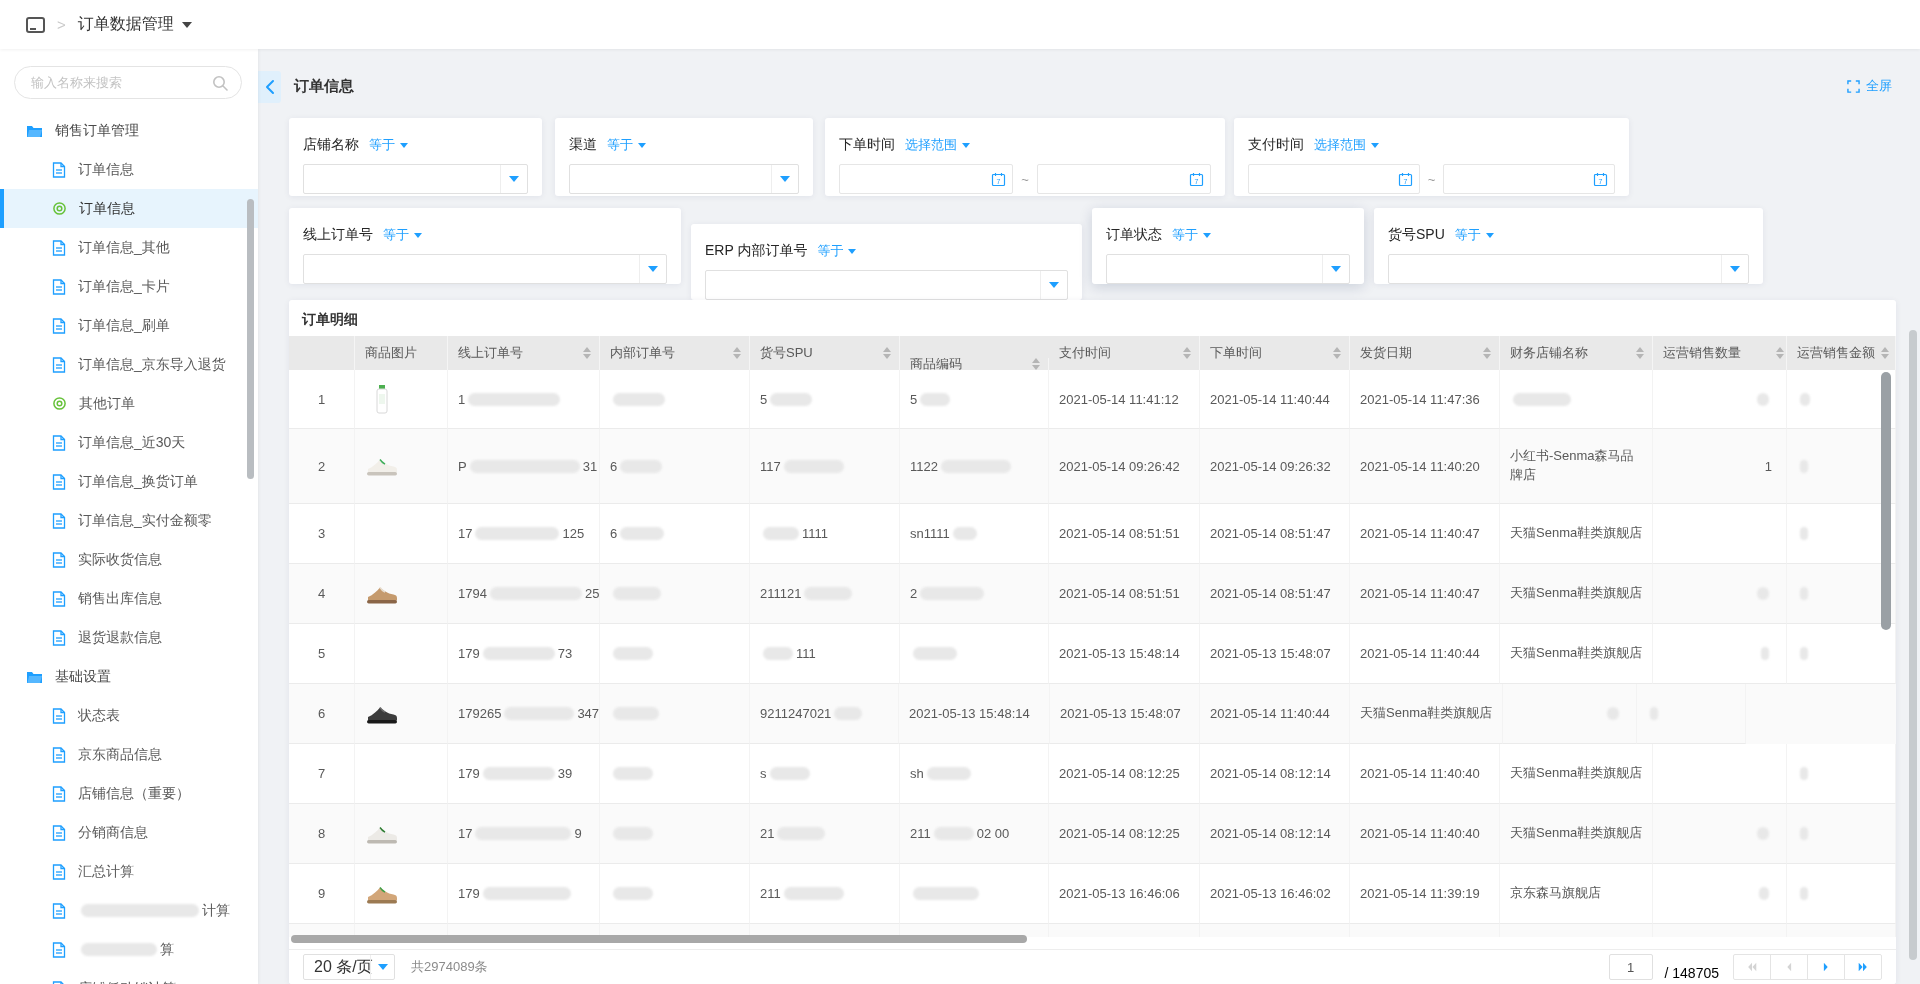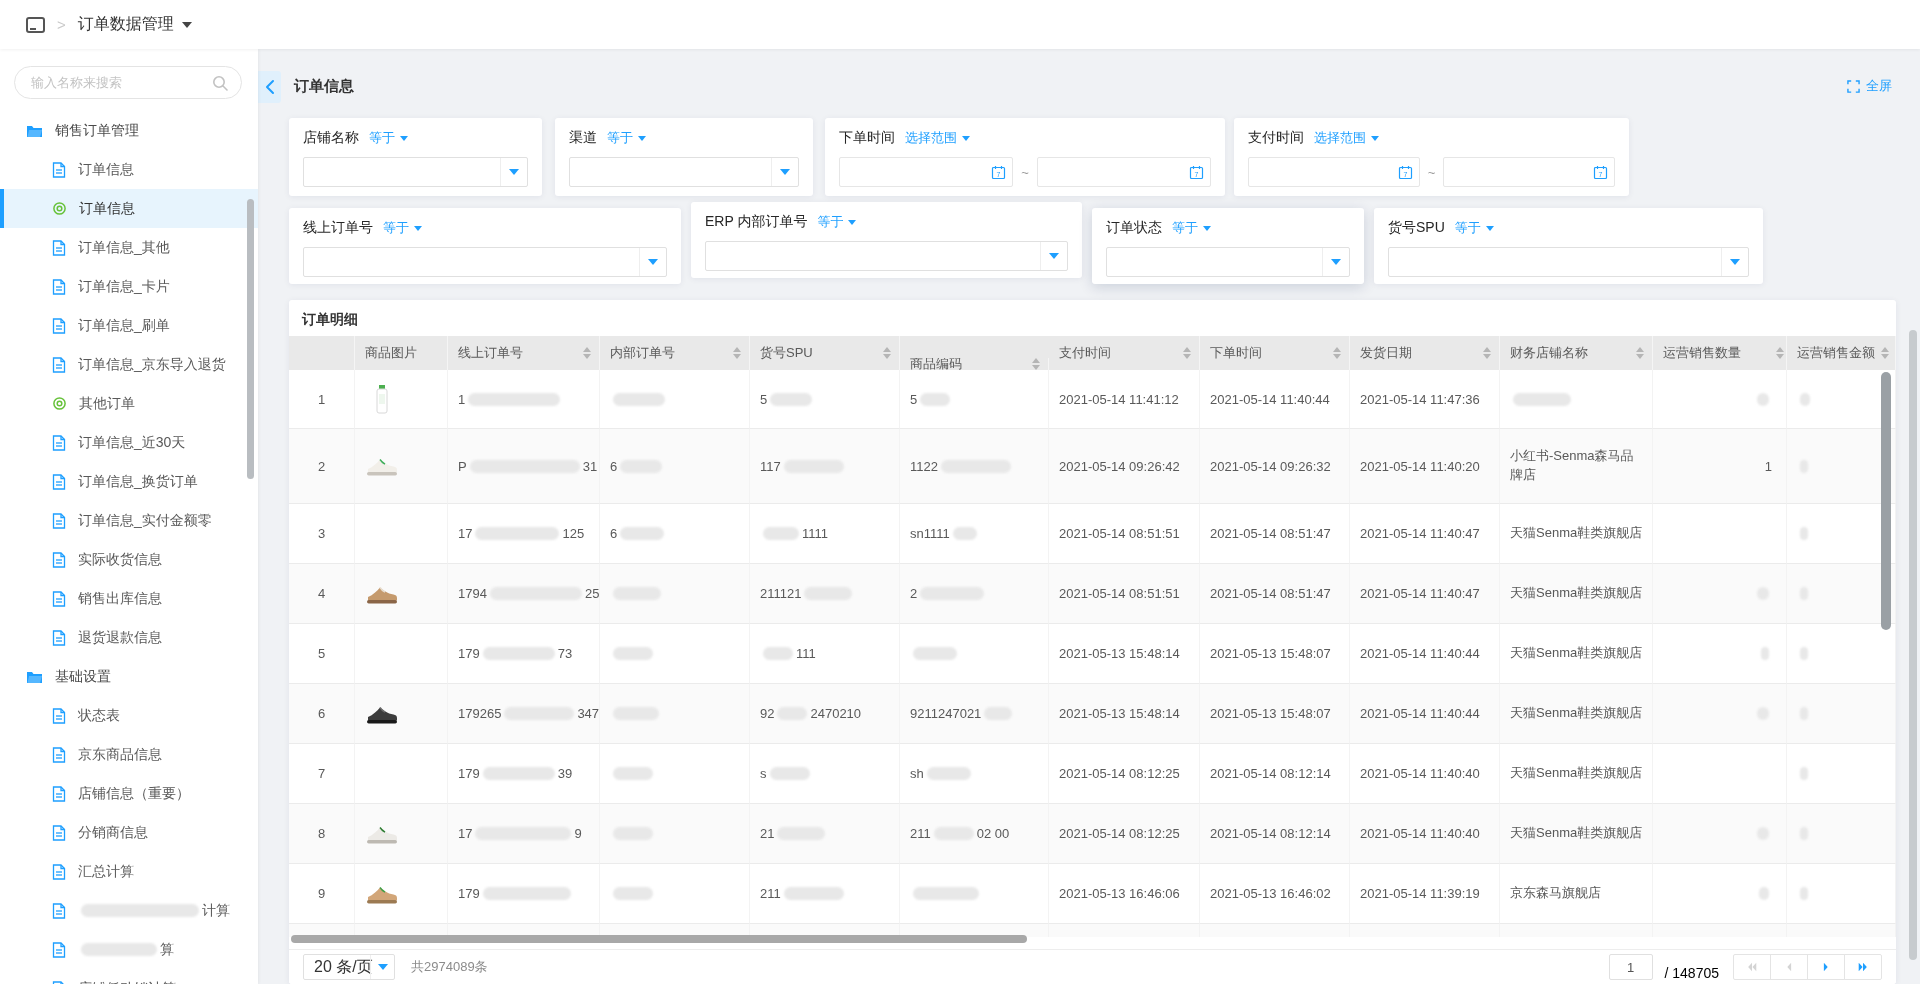--- a/index.html
+++ b/index.html
@@ -45,21 +45,21 @@
 
   
   .content{position:absolute;left:258px;top:49px;right:0;bottom:0;}
   .back-btn{position:absolute;left:0;top:22px;width:23px;height:32px;background:#e0f0fc;border-radius:0 3px 3px 0;
             display:flex;align-items:center;justify-content:center;cursor:pointer;}
   .c-title{position:absolute;left:36px;top:28px;font-size:15px;font-weight:bold;color:#333;}
   .fullscreen{position:absolute;right:28px;top:28px;color:#1E9FFF;font-size:13px;display:flex;align-items:center;cursor:pointer;}
   .fullscreen svg{margin-right:6px;}
 
   
-  .fcard{position:absolute;background:#fff;border-radius:3px;box-shadow:0 1px 6px rgba(0,30,80,.07);padding:11px 14px;}
+  .fcard{position:absolute;background:#fff;border-radius:3px;box-shadow:0 1px 6px rgba(0,30,80,.07);padding:18px 14px;}
   .fcard.active{box-shadow:0 3px 14px rgba(0,30,80,.16);}
   .frow{display:flex;align-items:center;}
   .flabel{font-size:14px;color:#262626;}
   .fop{font-size:13px;color:#1E9FFF;margin-left:10px;cursor:pointer;display:flex;align-items:center;}
   .fop .bc{margin-left:5px;border-top-color:#1E9FFF;border-left-width:4px;border-right-width:4px;border-top-width:5px;}
   .bc{display:inline-block;width:0;height:0;border-left:5px solid transparent;border-right:5px solid transparent;border-top:6px solid #1E9FFF;}
   .fbody{margin-top:10px;display:flex;align-items:center;}
   .fsel{position:relative;height:30px;border:1px solid #e0e0e0;border-radius:2px;background:#fff;flex:1;cursor:pointer;}
   .fsel .seg{position:absolute;right:0;top:0;bottom:0;width:27px;border-left:1px solid #eee;
              display:flex;align-items:center;justify-content:center;}
@@ -482,21 +482,21 @@
             <span class="fop">等于<span class="bc"></span></span>
           </div>
           <div class="fbody">
             <div class="fsel">
               <span class="seg">
                 <span class="bc"></span>
               </span>
             </div>
           </div>
         </div>
-        <div class="fcard" style="left: 433px; top: 153px; width: 391px; height: 76px;">
+        <div class="fcard" style="left: 433px; top: 175px; width: 391px; height: 76px;">
           <div class="frow">
             <span class="flabel">ERP 内部订单号</span>
             <span class="fop">等于<span class="bc"></span></span>
           </div>
           <div class="fbody">
             <div class="fsel">
               <span class="seg">
                 <span class="bc"></span>
               </span>
             </div>
@@ -796,25 +796,20 @@
                 </svg>
               </span>
             </div>
             <div class="td" style="width: 152px;">
               <span class="frag">179265</span>
               <span class="blob" style="width: 70px;"></span>
               <span class="frag">3473</span>
             </div>
             <div class="td" style="width: 150px;">
               <span class="blob" style="width: 46px;"></span>
-            </div>
-            <div class="td" style="width: 150px;">
-              <span class="frag">92</span>
-              <span class="blob" style="width: 30px;"></span>
-              <span class="frag">2470210</span>
             </div>
             <div class="td" style="width: 149px;">
               <span class="frag">9211247021</span>
               <span class="blob" style="width: 28px;"></span>
             </div>
             <div class="td" style="width: 151px;">2021-05-13 15:48:14</div>
             <div class="td" style="width: 150px;">2021-05-13 15:48:07</div>
             <div class="td" style="width: 150px;">2021-05-14 11:40:44</div>
             <div class="td wrap" style="width: 153px;">天猫Senma鞋类旗舰店</div>
             <div class="td right" style="width: 134px;">

